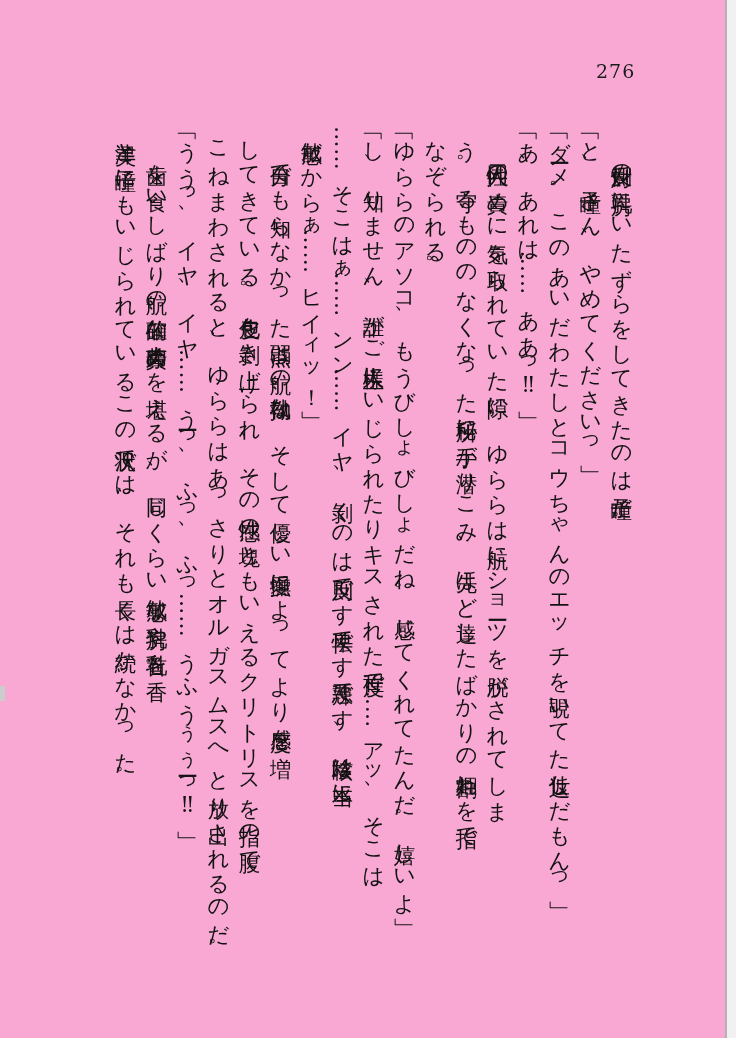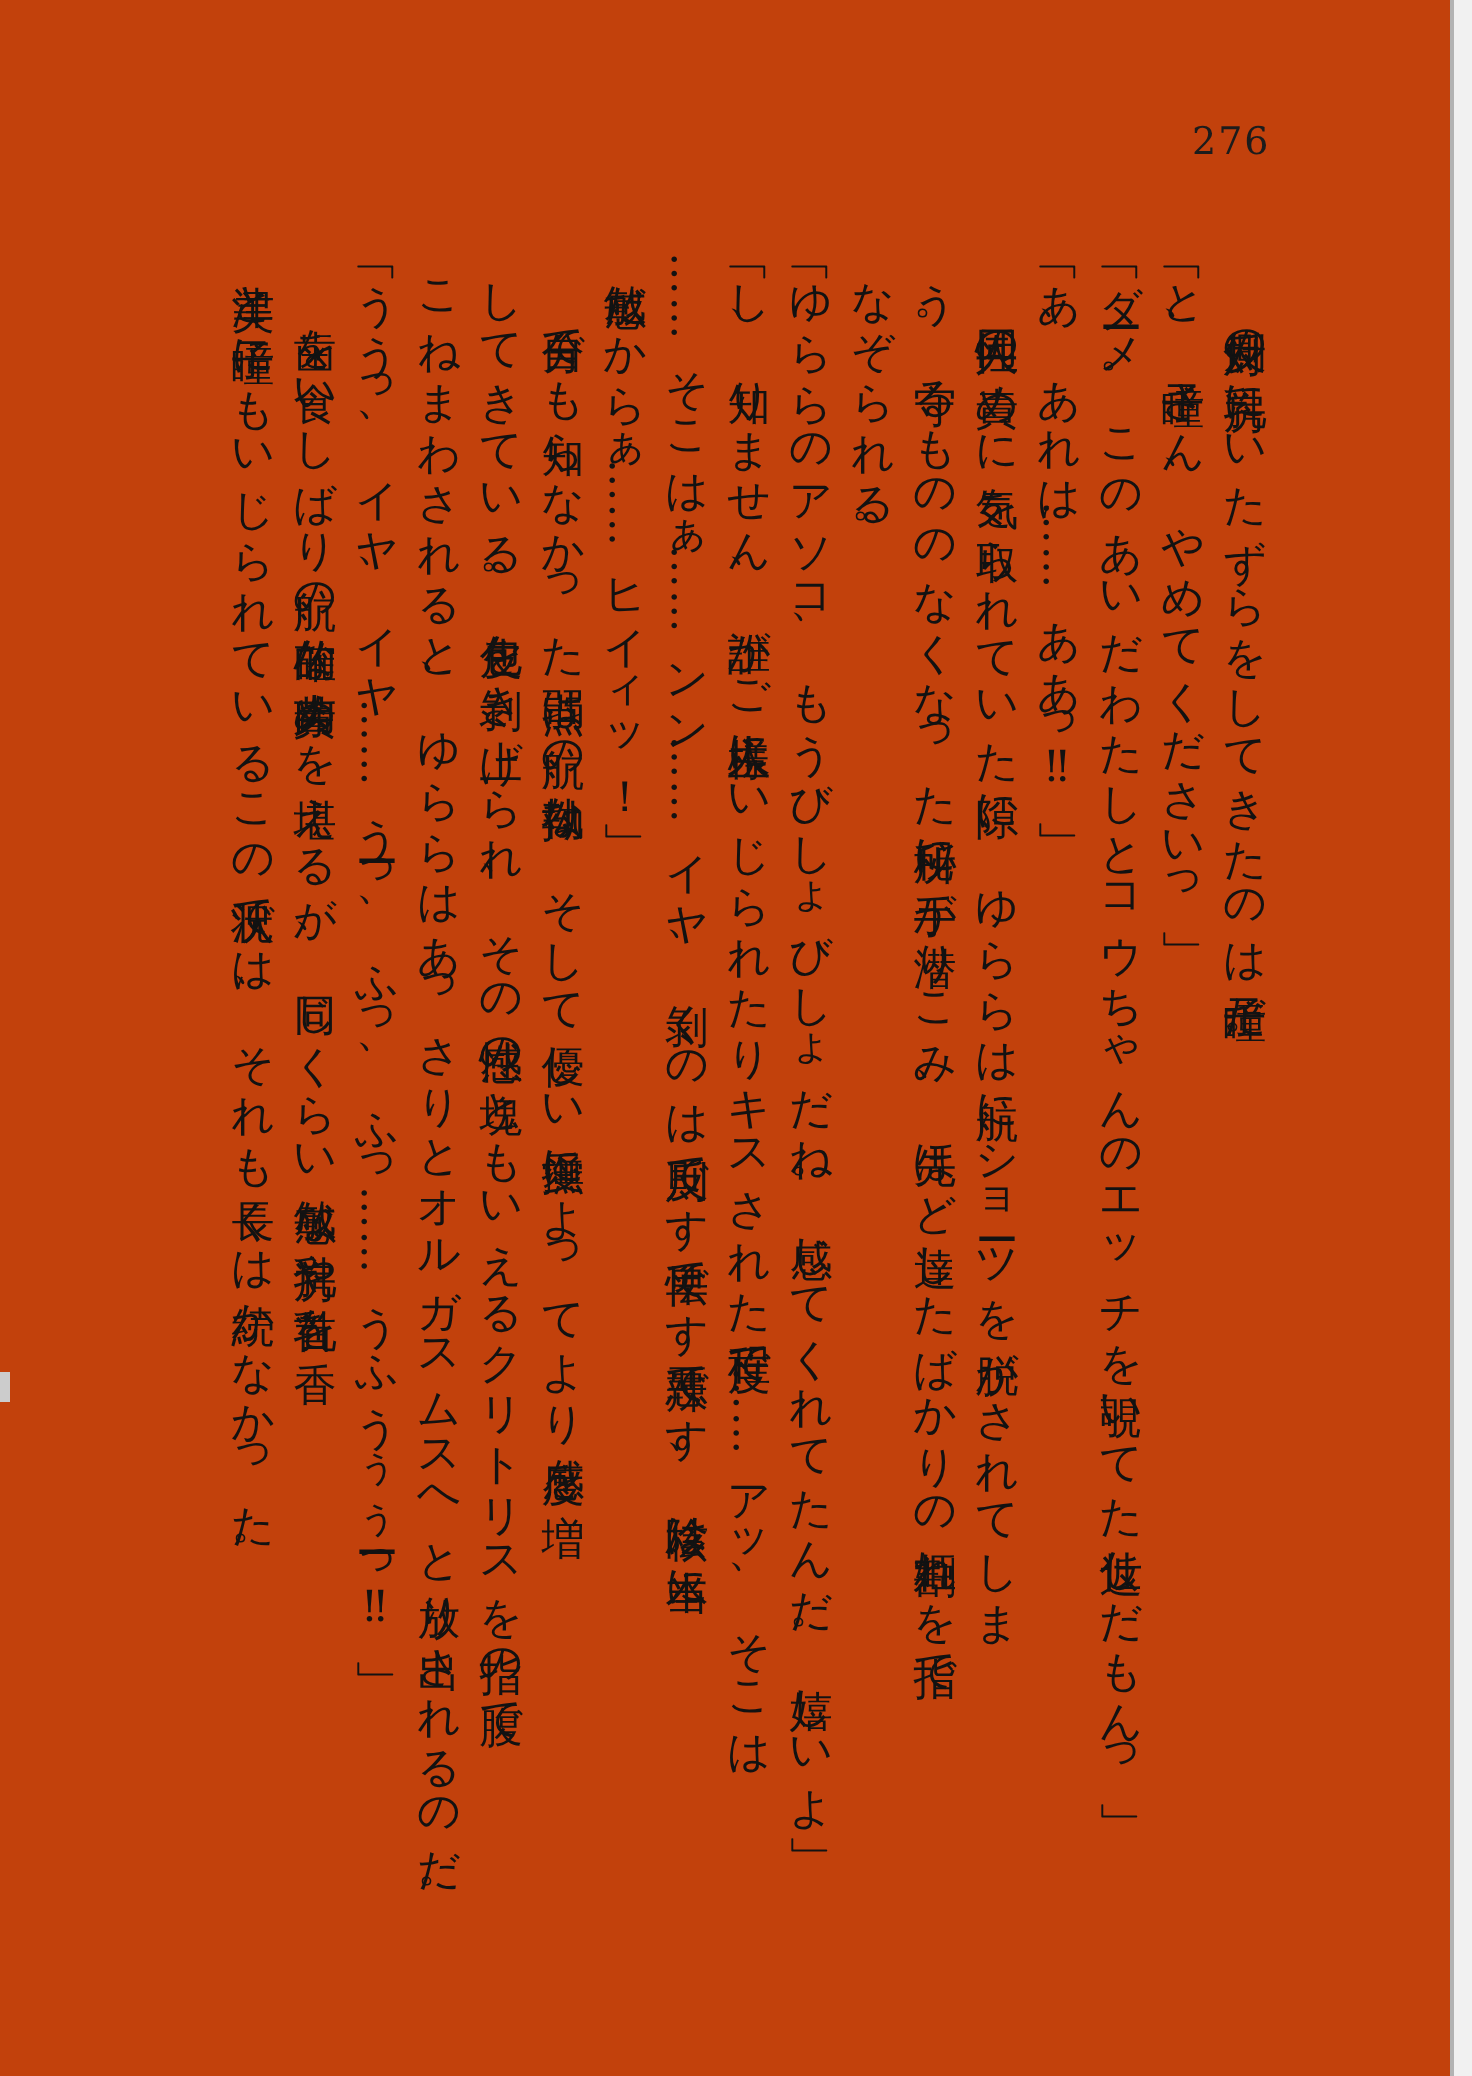--- a/index.html
+++ b/index.html
@@ -4,21 +4,21 @@
 <style>
   html, body {
     margin: 0;
     padding: 0;
     background: #ffffff;
   }
   .page {
     position: relative;
     width: 736px;
     height: 1038px;
-    background: #c2410c;
+    background: #f9a8d4;
     overflow: hidden;
     font-family: "DejaVu Serif", "Liberation Serif", serif;
   }
   .pagenum {
     position: absolute;
     top: 60px;
     left: 596px;
     font-size: 19px;
     letter-spacing: 1px;
     color: #1c1c1c;

